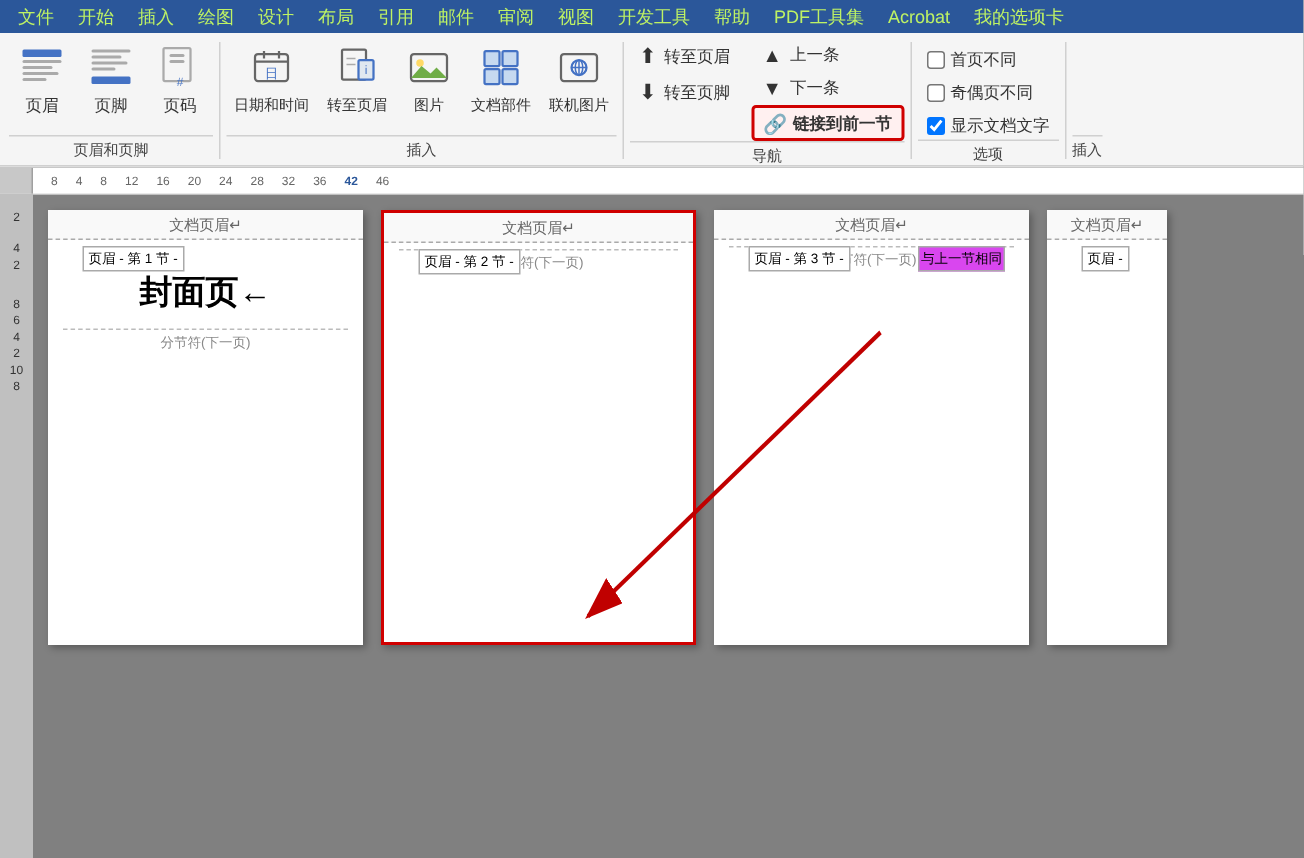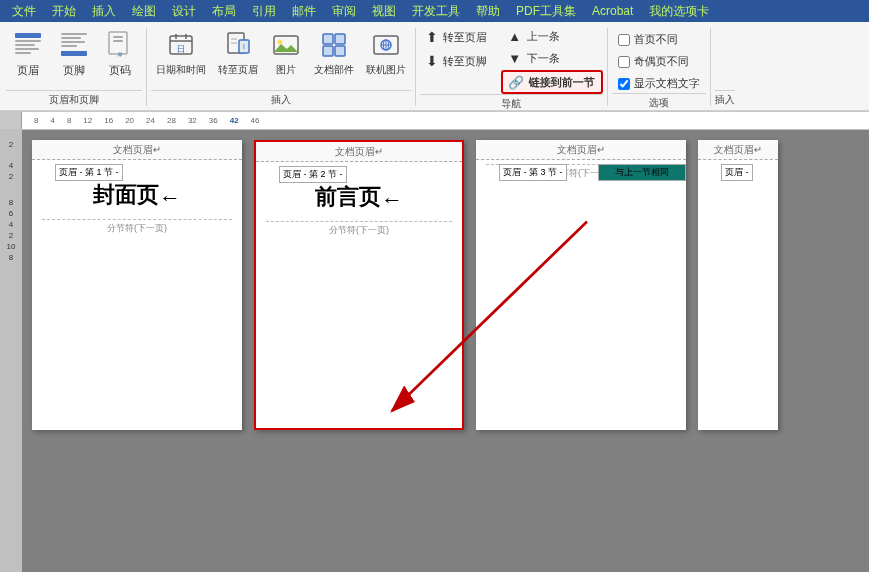--- a/index.html
+++ b/index.html
@@ -174,25 +174,25 @@
       background: white;
       border: 1px solid #aaa;
       padding: 1px 3px;
       z-index: 2;
       white-space: nowrap;
       margin-left: 21px;
     }
     .page-section-label-right {
       position: absolute;
       top: 24px;
-      right: 0;
+      right: 16px;
       font-size: 9px;
-      background: #0f766e;
+      background: #d946ef;
       border: 1px solid #aaa;
-      padding: 1px 16px;
+      padding: 1px 1px;
       z-index: 2;
       white-space: nowrap;
     }
     .page-title-text {
       font-size: 22px;
       font-weight: bold;
       text-align: center;
       padding: 20px 0 5px;
     }
 
@@ -472,21 +472,20 @@
     <div class="page-card">
       <div class="page-header-label">文档页眉↵</div>
       <div class="page-section-label">页眉 - 第 1 节 -</div>
       <div class="page-title-text">封面页←</div>
       <div style="border-top:1px dashed #bbb;margin:4px 10px;font-size:9px;color:#888;text-align:center;padding-top:2px">分节符(下一页)</div>
     </div>
 
     <div class="page-card page-highlight-border">
       <div class="page-header-label">文档页眉↵</div>
       <div class="page-section-label">页眉 - 第 2 节 -</div>
-      <div class="page-title-text">前言页←</div>
       <div style="border-top:1px dashed #bbb;margin:4px 10px;font-size:9px;color:#888;text-align:center;padding-top:2px">分节符(下一页)</div>
     </div>
 
     <div class="page-card">
       <div class="page-header-label">文档页眉↵</div>
       <div class="page-section-label">页眉 - 第 3 节 -</div>
       <div class="page-section-label-right">与上一节相同</div>
       <div style="border-top:1px dashed #bbb;margin:4px 10px;font-size:9px;color:#888;text-align:center;padding-top:2px">分节符(下一页)</div>
     </div>
 

